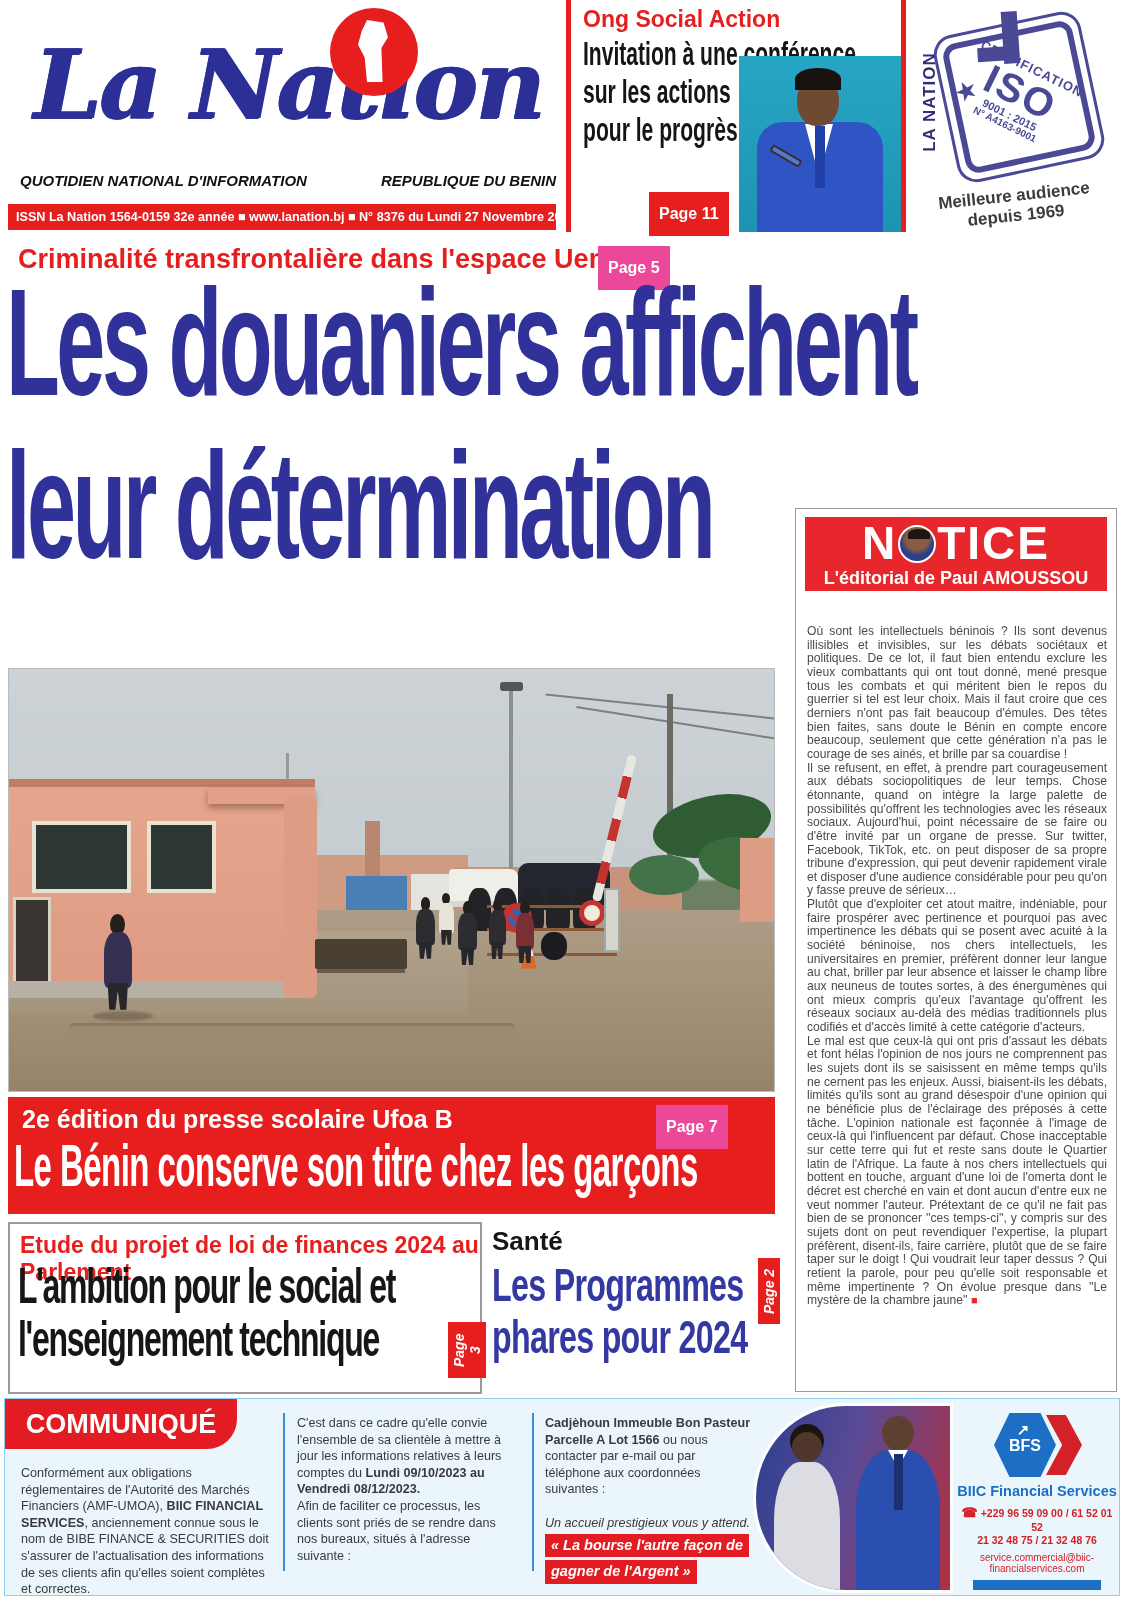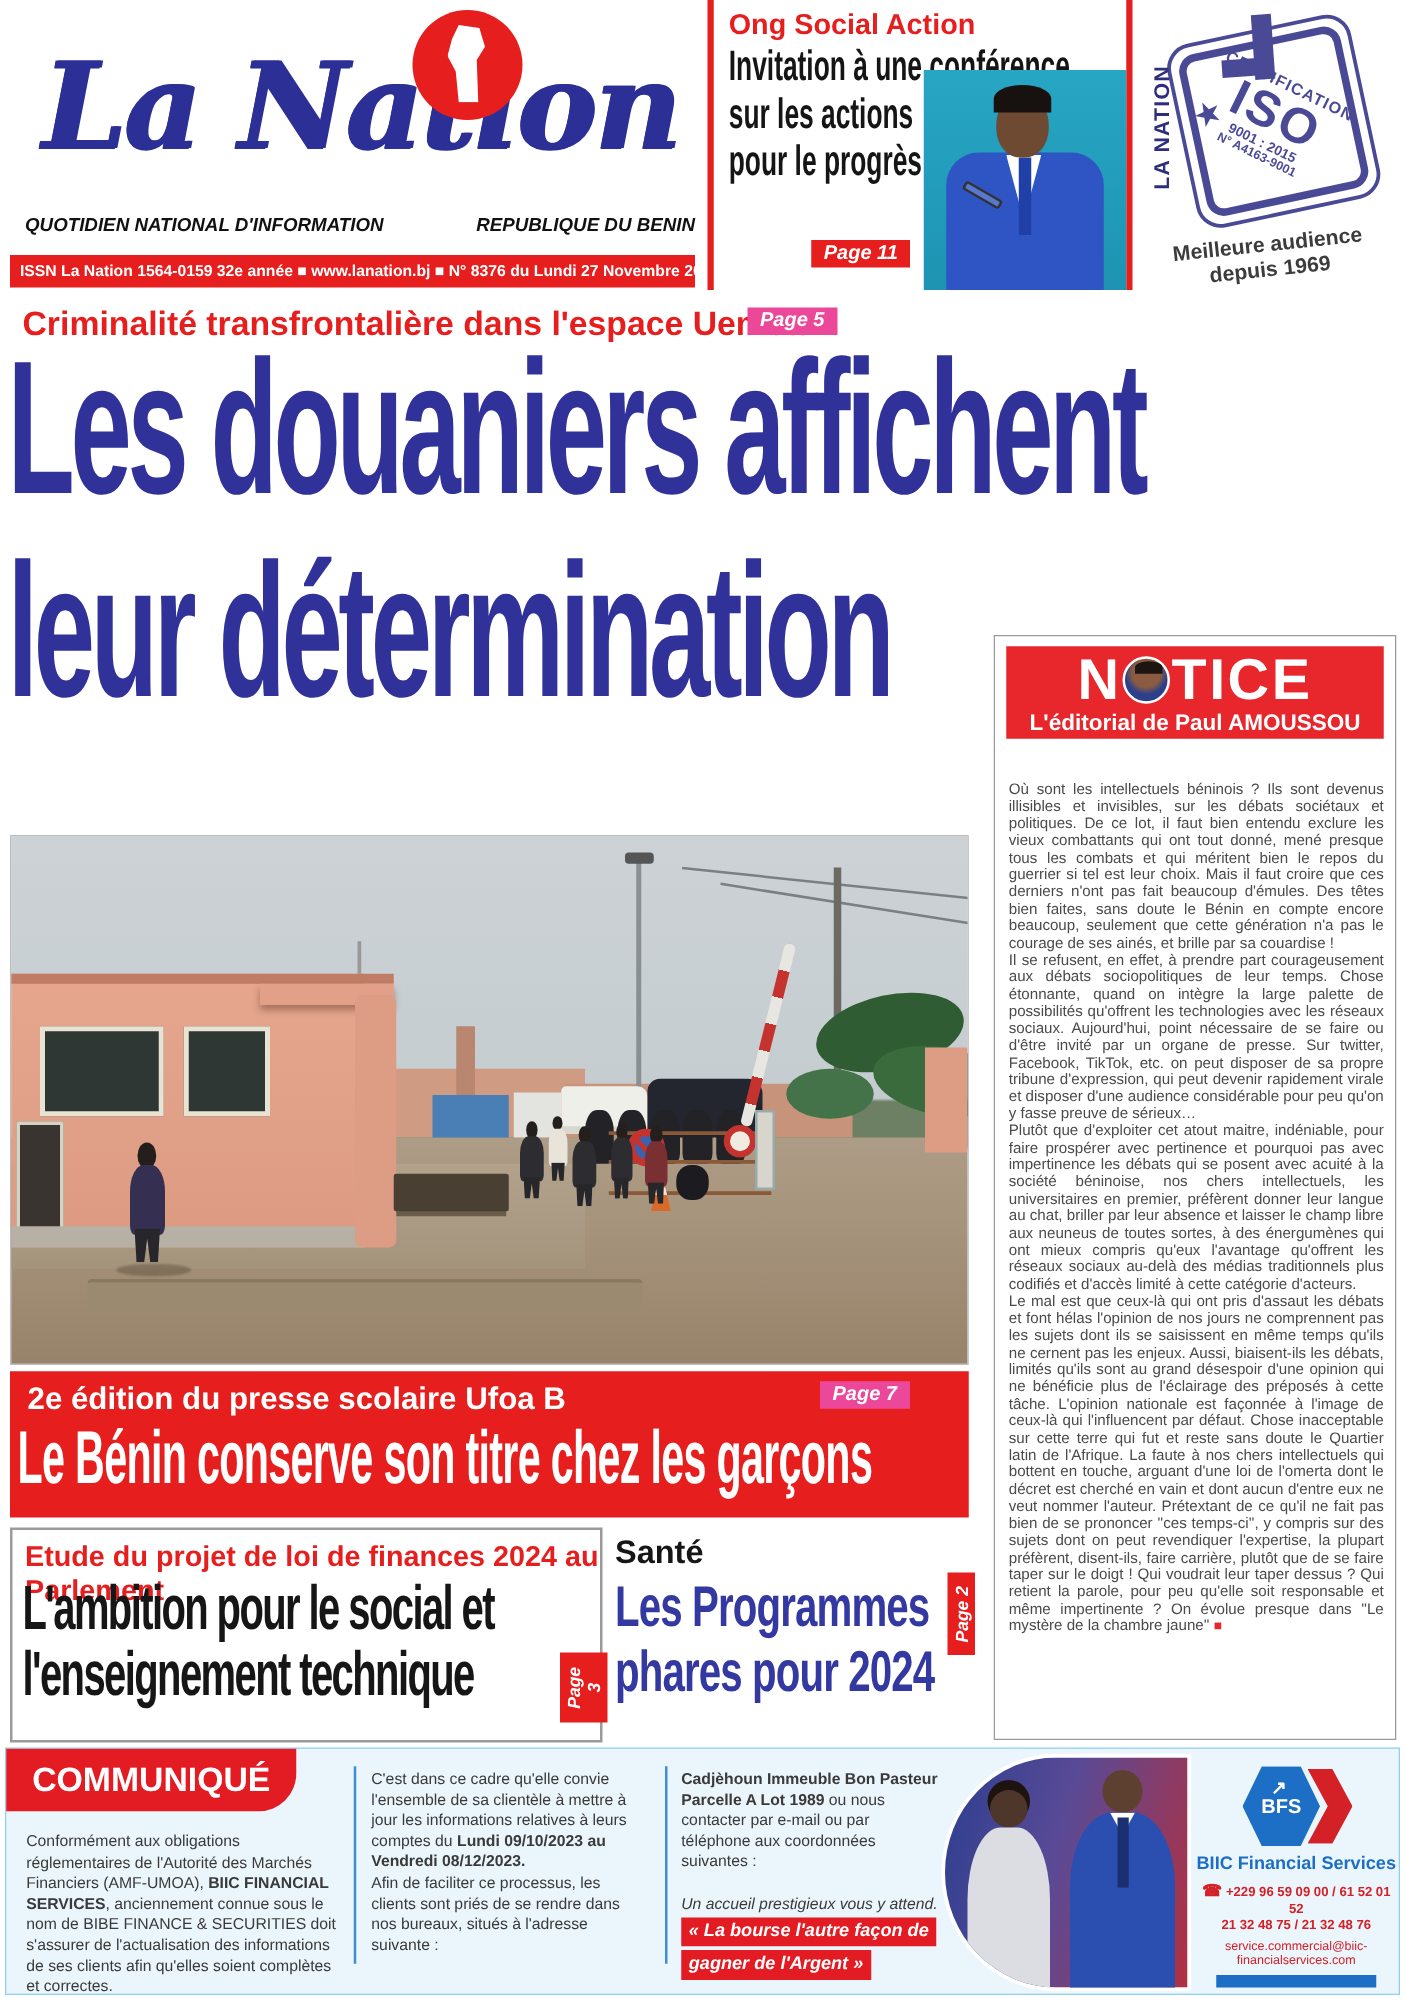--- a/index.html
+++ b/index.html
@@ -20,22 +20,22 @@
   .masthead-sub{position:absolute;left:20px;top:172px;width:536px;display:flex;justify-content:space-between;
     font-style:italic;font-weight:bold;font-size:15px;color:#111;}
   .issn-bar{position:absolute;left:8px;top:204px;width:548px;height:26px;background:#e61e1e;color:#fff;
     font-size:12.6px;font-weight:bold;line-height:26px;padding:0 8px;white-space:nowrap;}
 
   
   .top-ad{position:absolute;left:566px;top:0;width:340px;height:232px;background:#fff;
     border-left:5px solid #e61e1e;border-right:5px solid #e61e1e;}
   .top-ad .kicker{position:absolute;left:12px;top:6px;font-size:23px;font-weight:bold;color:#e61e1e;}
   .top-ad .hl{position:absolute;left:12px;top:34px;font-weight:bold;color:#151515;font-size:34px;line-height:1.12;}
-  .badge{display:inline-block;background:#e61e1e;color:#fff;font-weight:bold;font-style:italic;
-    font-size:16px;padding:2px 10px;}
+  .badge{display:inline-block;background:#e61e1e;color:#fff;font-weight:bold;
+    font-size:16px;padding:13px 10px;}
   .badge.black{background:#ec4899;}
   .top-ad .badge{position:absolute;left:78px;top:192px;}
   .ad-photo{position:absolute;right:0;top:56px;width:162px;height:176px;background:linear-gradient(#27a6c4,#1e93b2);overflow:hidden;}
   .ad-photo .head{position:absolute;left:58px;top:18px;width:42px;height:52px;border-radius:50% 50% 45% 45%;background:#6e4a33;}
   .ad-photo .hair{position:absolute;left:56px;top:12px;width:46px;height:22px;border-radius:50% 50% 0 0;background:#171210;}
   .ad-photo .body{position:absolute;left:18px;top:66px;width:126px;height:116px;border-radius:26px 26px 0 0;background:#2f55c4;}
   .ad-photo .shirt{position:absolute;left:66px;top:68px;width:28px;height:52px;background:#fff;clip-path:polygon(0 0,100% 0,50% 100%);}
   .ad-photo .tie{position:absolute;left:76px;top:70px;width:10px;height:62px;background:#2040a8;}
   .ad-photo .glasses{position:absolute;left:30px;top:96px;width:34px;height:8px;border:2px solid #333;border-radius:3px;background:rgba(255,255,255,.2);transform:rotate(30deg);}
 
@@ -391,21 +391,21 @@
     <div class="comm-col c1" data-name="communique-column-1">
       <span data-name="communique-text">Conformément aux obligations réglementaires de l'Autorité des Marchés Financiers (AMF-UMOA), </span><span class="b" data-name="communique-text-bold">BIIC FINANCIAL SERVICES</span><span data-name="communique-text">, anciennement connue sous le nom de BIBE FINANCE &amp; SECURITIES doit s'assurer de l'actualisation des informations de ses clients afin qu'elles soient complètes et correctes.</span>
     </div>
     <div class="comm-div d1" data-name="column-divider"></div>
     <div class="comm-col c2" data-name="communique-column-2">
       <span data-name="communique-text">C'est dans ce cadre qu'elle convie l'ensemble de sa clientèle à mettre à jour les informations relatives à leurs comptes du </span><span class="b" data-name="communique-text-bold">Lundi 09/10/2023 au Vendredi 08/12/2023.</span><br>
       <span data-name="communique-text">Afin de faciliter ce processus, les clients sont priés de se rendre dans nos bureaux, situés à l'adresse suivante :</span>
     </div>
     <div class="comm-div d2" data-name="column-divider"></div>
     <div class="comm-col c3" data-name="communique-column-3">
-      <span class="b" data-name="communique-address-bold">Cadjèhoun Immeuble Bon Pasteur Parcelle A Lot 1989</span><span data-name="communique-text"> ou nous contacter par e-mail ou par téléphone aux coordonnées suivantes :</span>
+      <span class="b" data-name="communique-address-bold">Cadjèhoun Immeuble Bon Pasteur Parcelle A Lot 1566</span><span data-name="communique-text"> ou nous contacter par e-mail ou par téléphone aux coordonnées suivantes :</span>
       <br><br>
       <span class="i" data-name="communique-text-italic">Un accueil prestigieux vous y attend.</span><br>
       <span class="quote" data-name="communique-quote-line1">« La bourse l'autre façon de</span><br>
       <span class="quote" data-name="communique-quote-line2">gagner de l'Argent »</span>
     </div>
     <div class="bfs-photo" data-name="bfs-ad-photo">
       <div class="fig fig-w" style="left:18px;top:10px;width:70px;height:190px;" data-name="photo-woman">
         <div class="fhd"></div>
           <div class="fbd"></div>
       </div>

